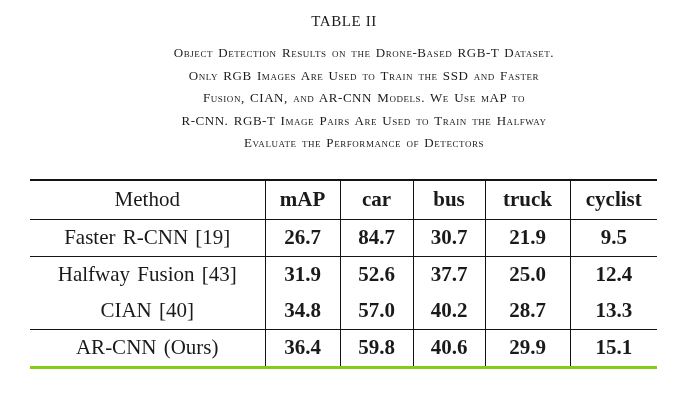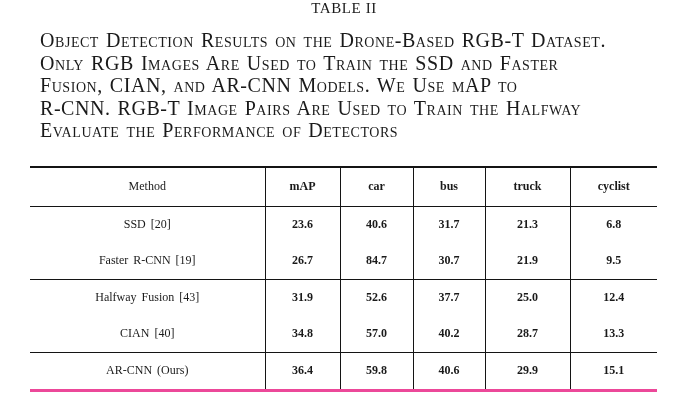--- a/index.html
+++ b/index.html
@@ -14,43 +14,43 @@
     font-family: "Liberation Serif", "DejaVu Serif", serif;
     color: #1a1a1a;
     -webkit-font-smoothing: antialiased;
   }
   .doc {
     position: relative;
     width: 688px;
     height: 413px;
   }
   .table-label {
-    padding-top: 0;
+    padding-top: 13px;
     text-align: center;
     font-size: 15px;
     letter-spacing: 0.6px;
   }
   .caption {
     margin-top: 12px;
-    text-align: left;
+    text-align: center;
     font-variant: small-caps;
-    font-size: 20px;
+    font-size: 13px;
     line-height: 22.5px;
     letter-spacing: 0.55px;
     word-spacing: 1.5px;
     padding-left: 40px;
   }
   table.results {
     border-collapse: collapse;
     table-layout: fixed;
     margin: 24px 0 0 30px;
     width: 627px;
     border-top: 2.5px solid #141414;
-    border-bottom: 3px solid #ec4899;
-    font-size: 12px;
+    border-bottom: 3px solid #84cc16;
+    font-size: 21px;
   }
   table.results th,
   table.results td {
     text-align: center;
     vertical-align: middle;
     font-weight: normal;
     padding: 0;
     word-spacing: 2px;
     white-space: nowrap;
   }
@@ -103,28 +103,20 @@
         <th>Method</th>
         <th>mAP</th>
         <th>car</th>
         <th>bus</th>
         <th>truck</th>
         <th>cyclist</th>
       </tr>
     </thead>
     <tbody>
       <tr>
-        <td>SSD [20]</td>
-        <td>23.6</td>
-        <td>40.6</td>
-        <td>31.7</td>
-        <td>21.3</td>
-        <td>6.8</td>
-      </tr>
-      <tr>
         <td>Faster R-CNN [19]</td>
         <td>26.7</td>
         <td>84.7</td>
         <td>30.7</td>
         <td>21.9</td>
         <td>9.5</td>
       </tr>
       <tr class="group-start">
         <td>Halfway Fusion [43]</td>
         <td>31.9</td>

